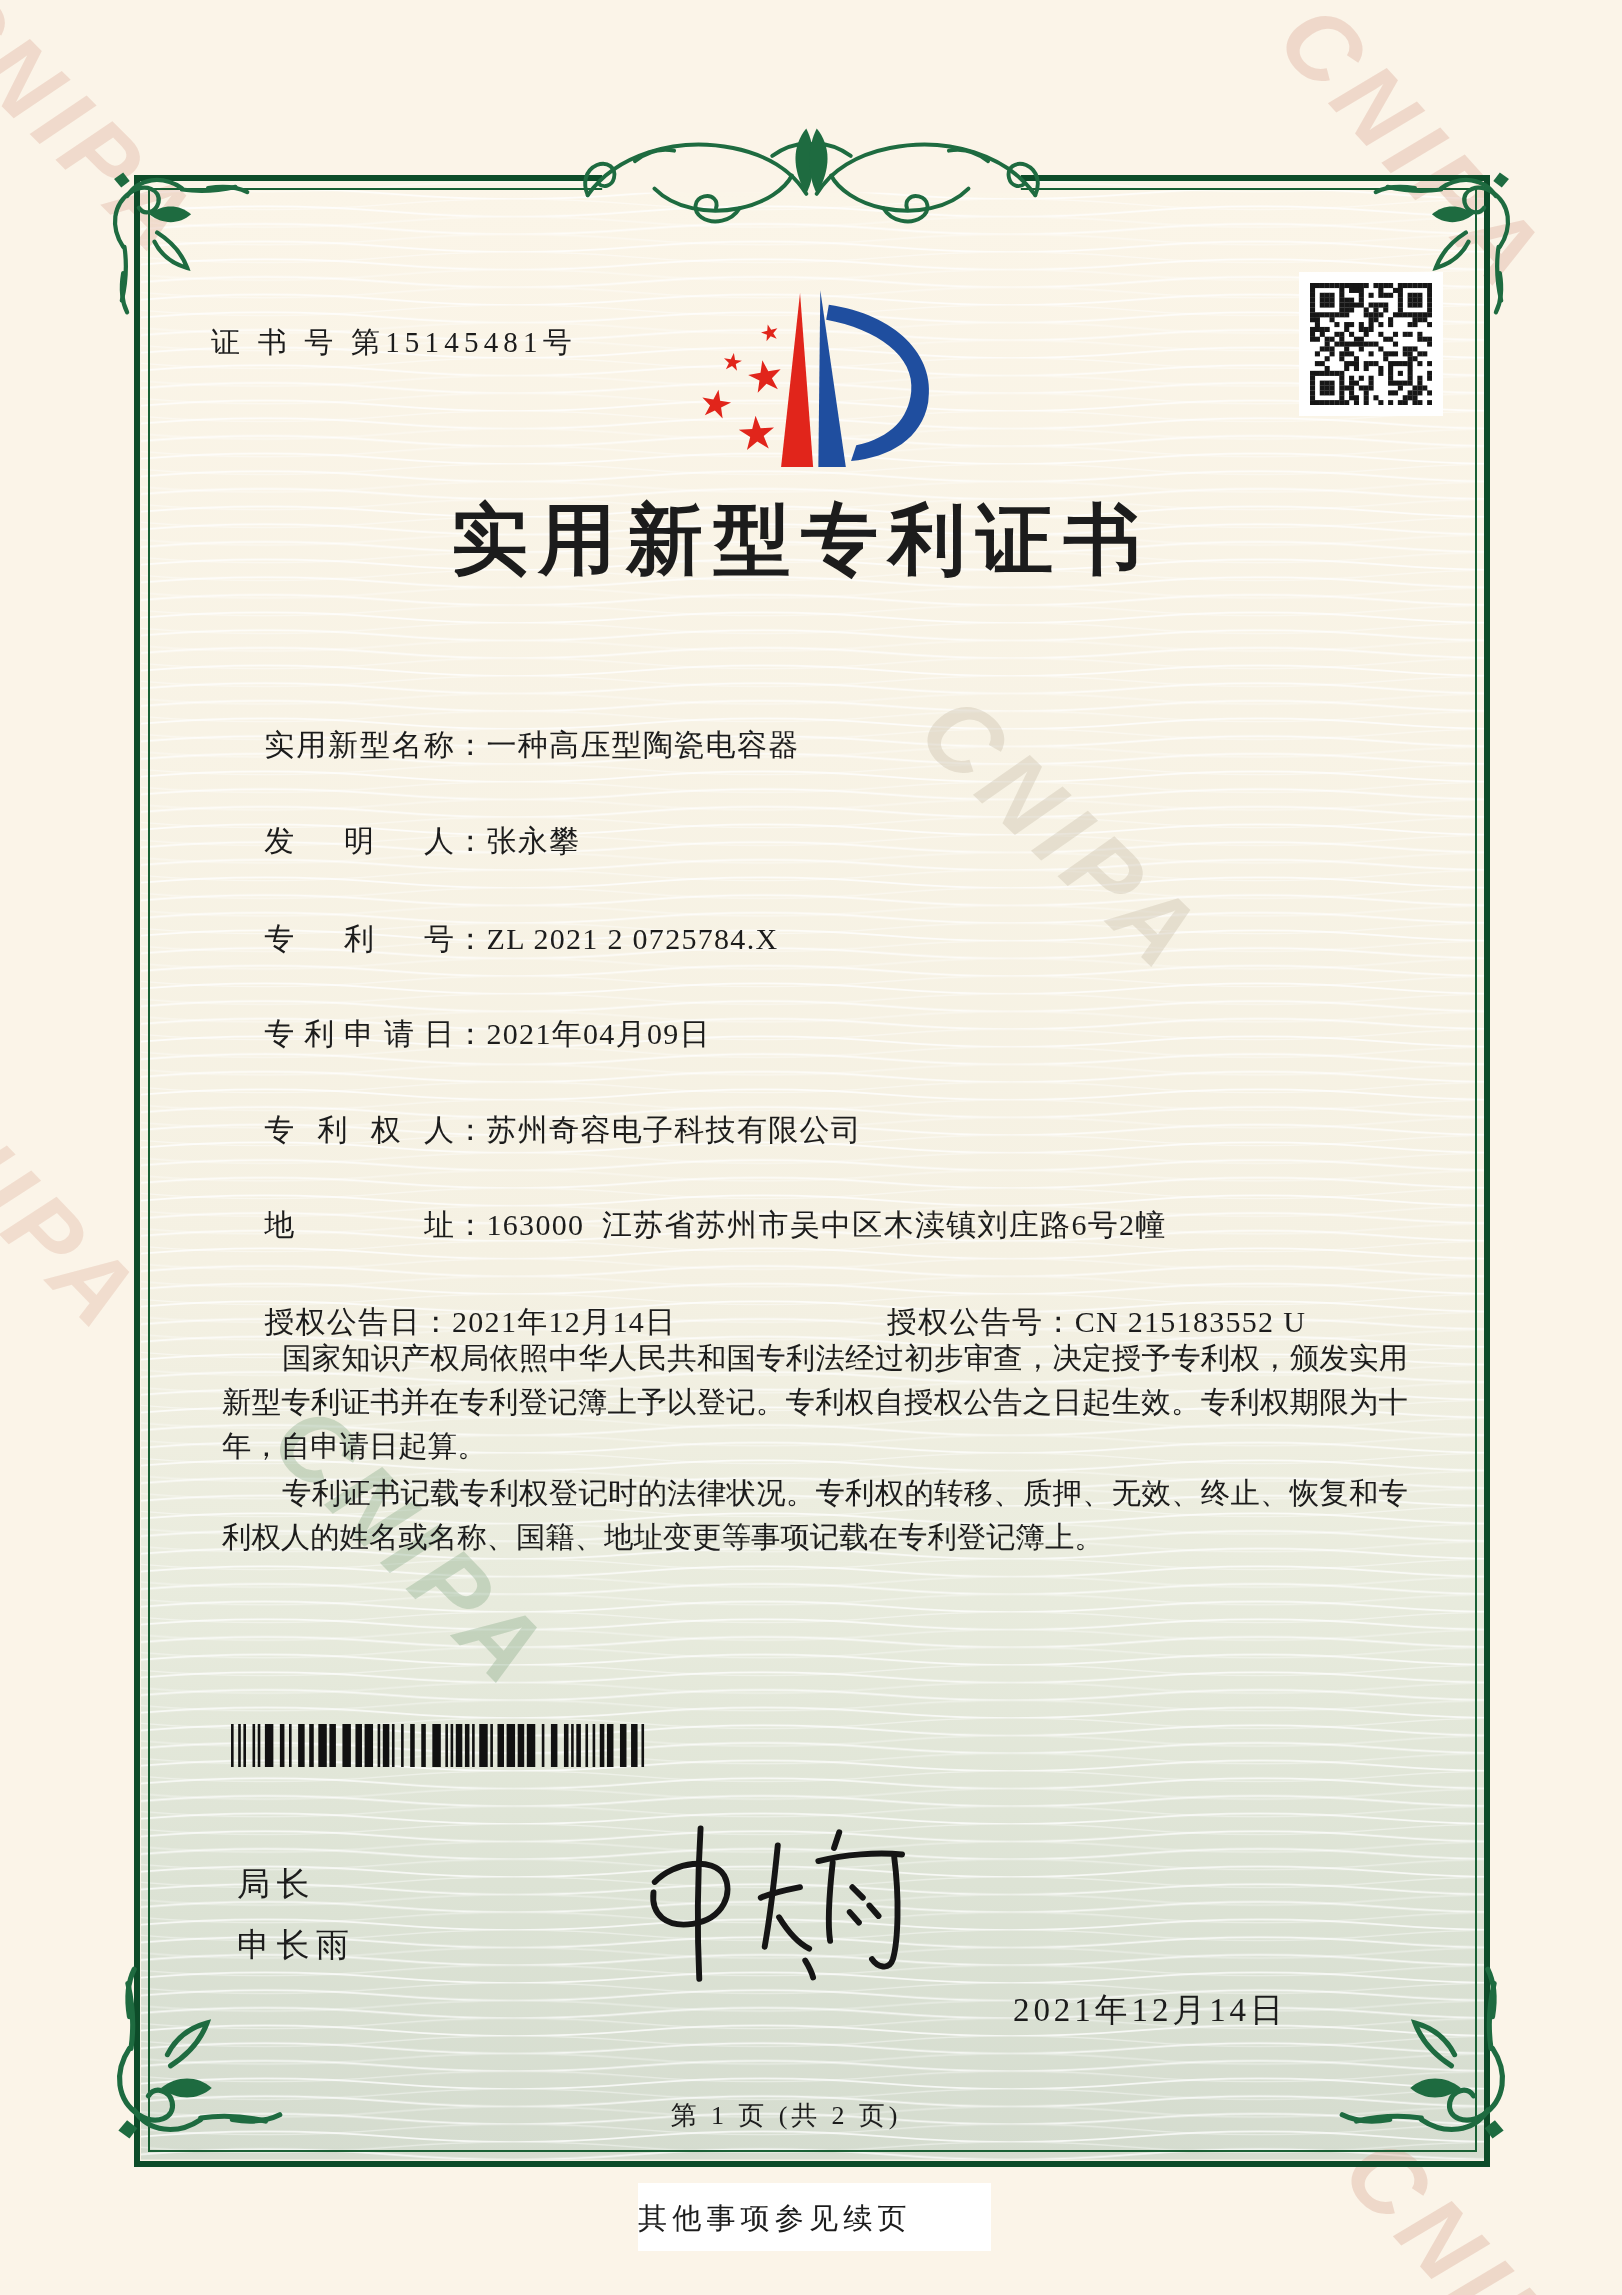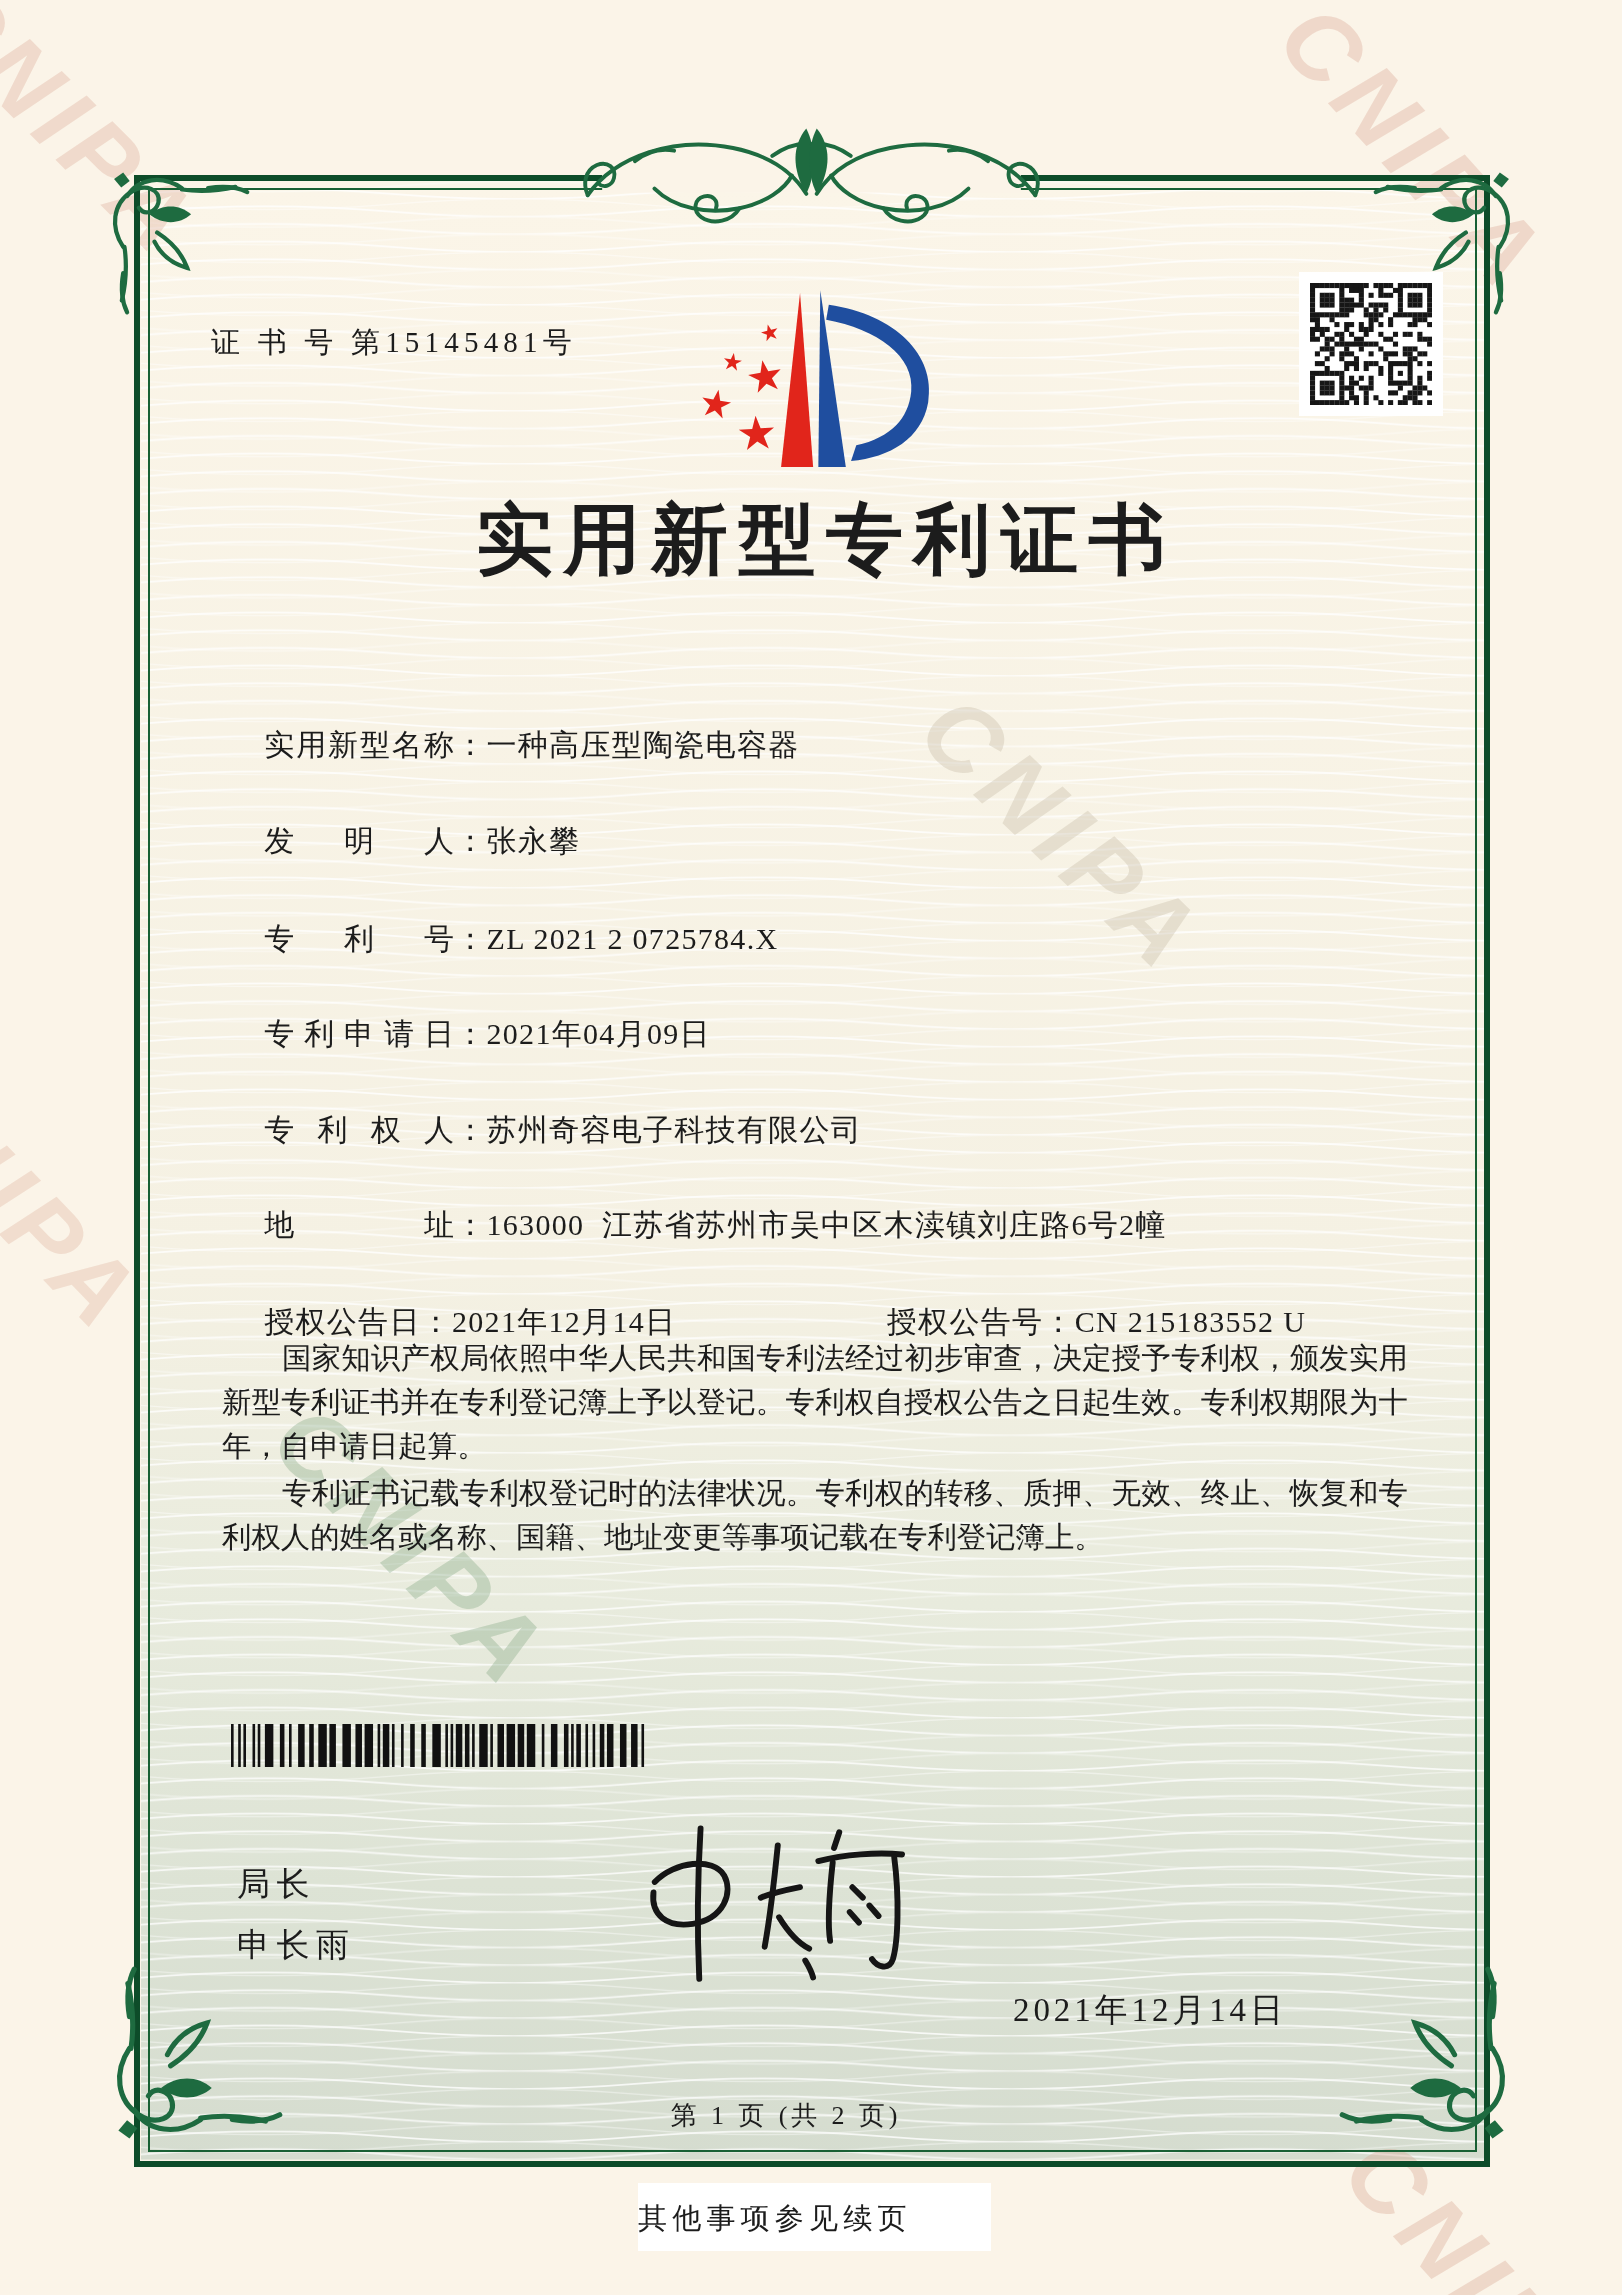--- a/index.html
+++ b/index.html
@@ -19,21 +19,21 @@
   .wm7{left:-92px;top:2179px;font-size:98px;color:rgba(214,160,140,.30);transform:rotate(46deg);}
   
   .frame-outer{left:134px;top:175px;width:1356px;height:1992px;border:6.5px solid #0d4c29;
                box-sizing:border-box;z-index:2;}
   .frame-inner{left:148px;top:188px;width:1329px;height:1964px;border:2px solid #186034;
                box-sizing:border-box;z-index:2;}
   .orn{z-index:2;}
   
   .txt{position:absolute;z-index:3;}
   .cert-no{left:211px;top:283px;font-size:29px;letter-spacing:5.2px;margin-top:40px;}
-  .title{left:164px;top:489px;width:1324px;text-align:center;font-size:77px;font-weight:bold;
+  .title{left:139px;top:489px;width:1324px;text-align:center;font-size:77px;font-weight:bold;
          letter-spacing:10.5px;}
   .row{left:229px;font-size:30px;letter-spacing:1.3px;white-space:pre;}
   .row .lab{display:inline-block;width:191px;text-align-last:justify;text-align:justify;}
   .r1{top:691px}.r2{top:787px}.r3{top:885px}.r4{top:980px}.r5{top:1076px}.r6{top:1171px}
   .grant{left:229px;top:1268px;font-size:30px;letter-spacing:1.3px;white-space:pre;}
   .grant .right{position:absolute;left:605px;top:0;white-space:pre;}
   .paras{left:222px;top:1336px;width:1186px;font-size:29.4px;line-height:44px;text-align:justify;}
   .paras p{margin:0;text-indent:60px;}
   .paras p+p{margin-top:3px;}
   .officer-title{left:237px;top:1862px;font-size:33px;letter-spacing:6.5px;font-weight:500;}

